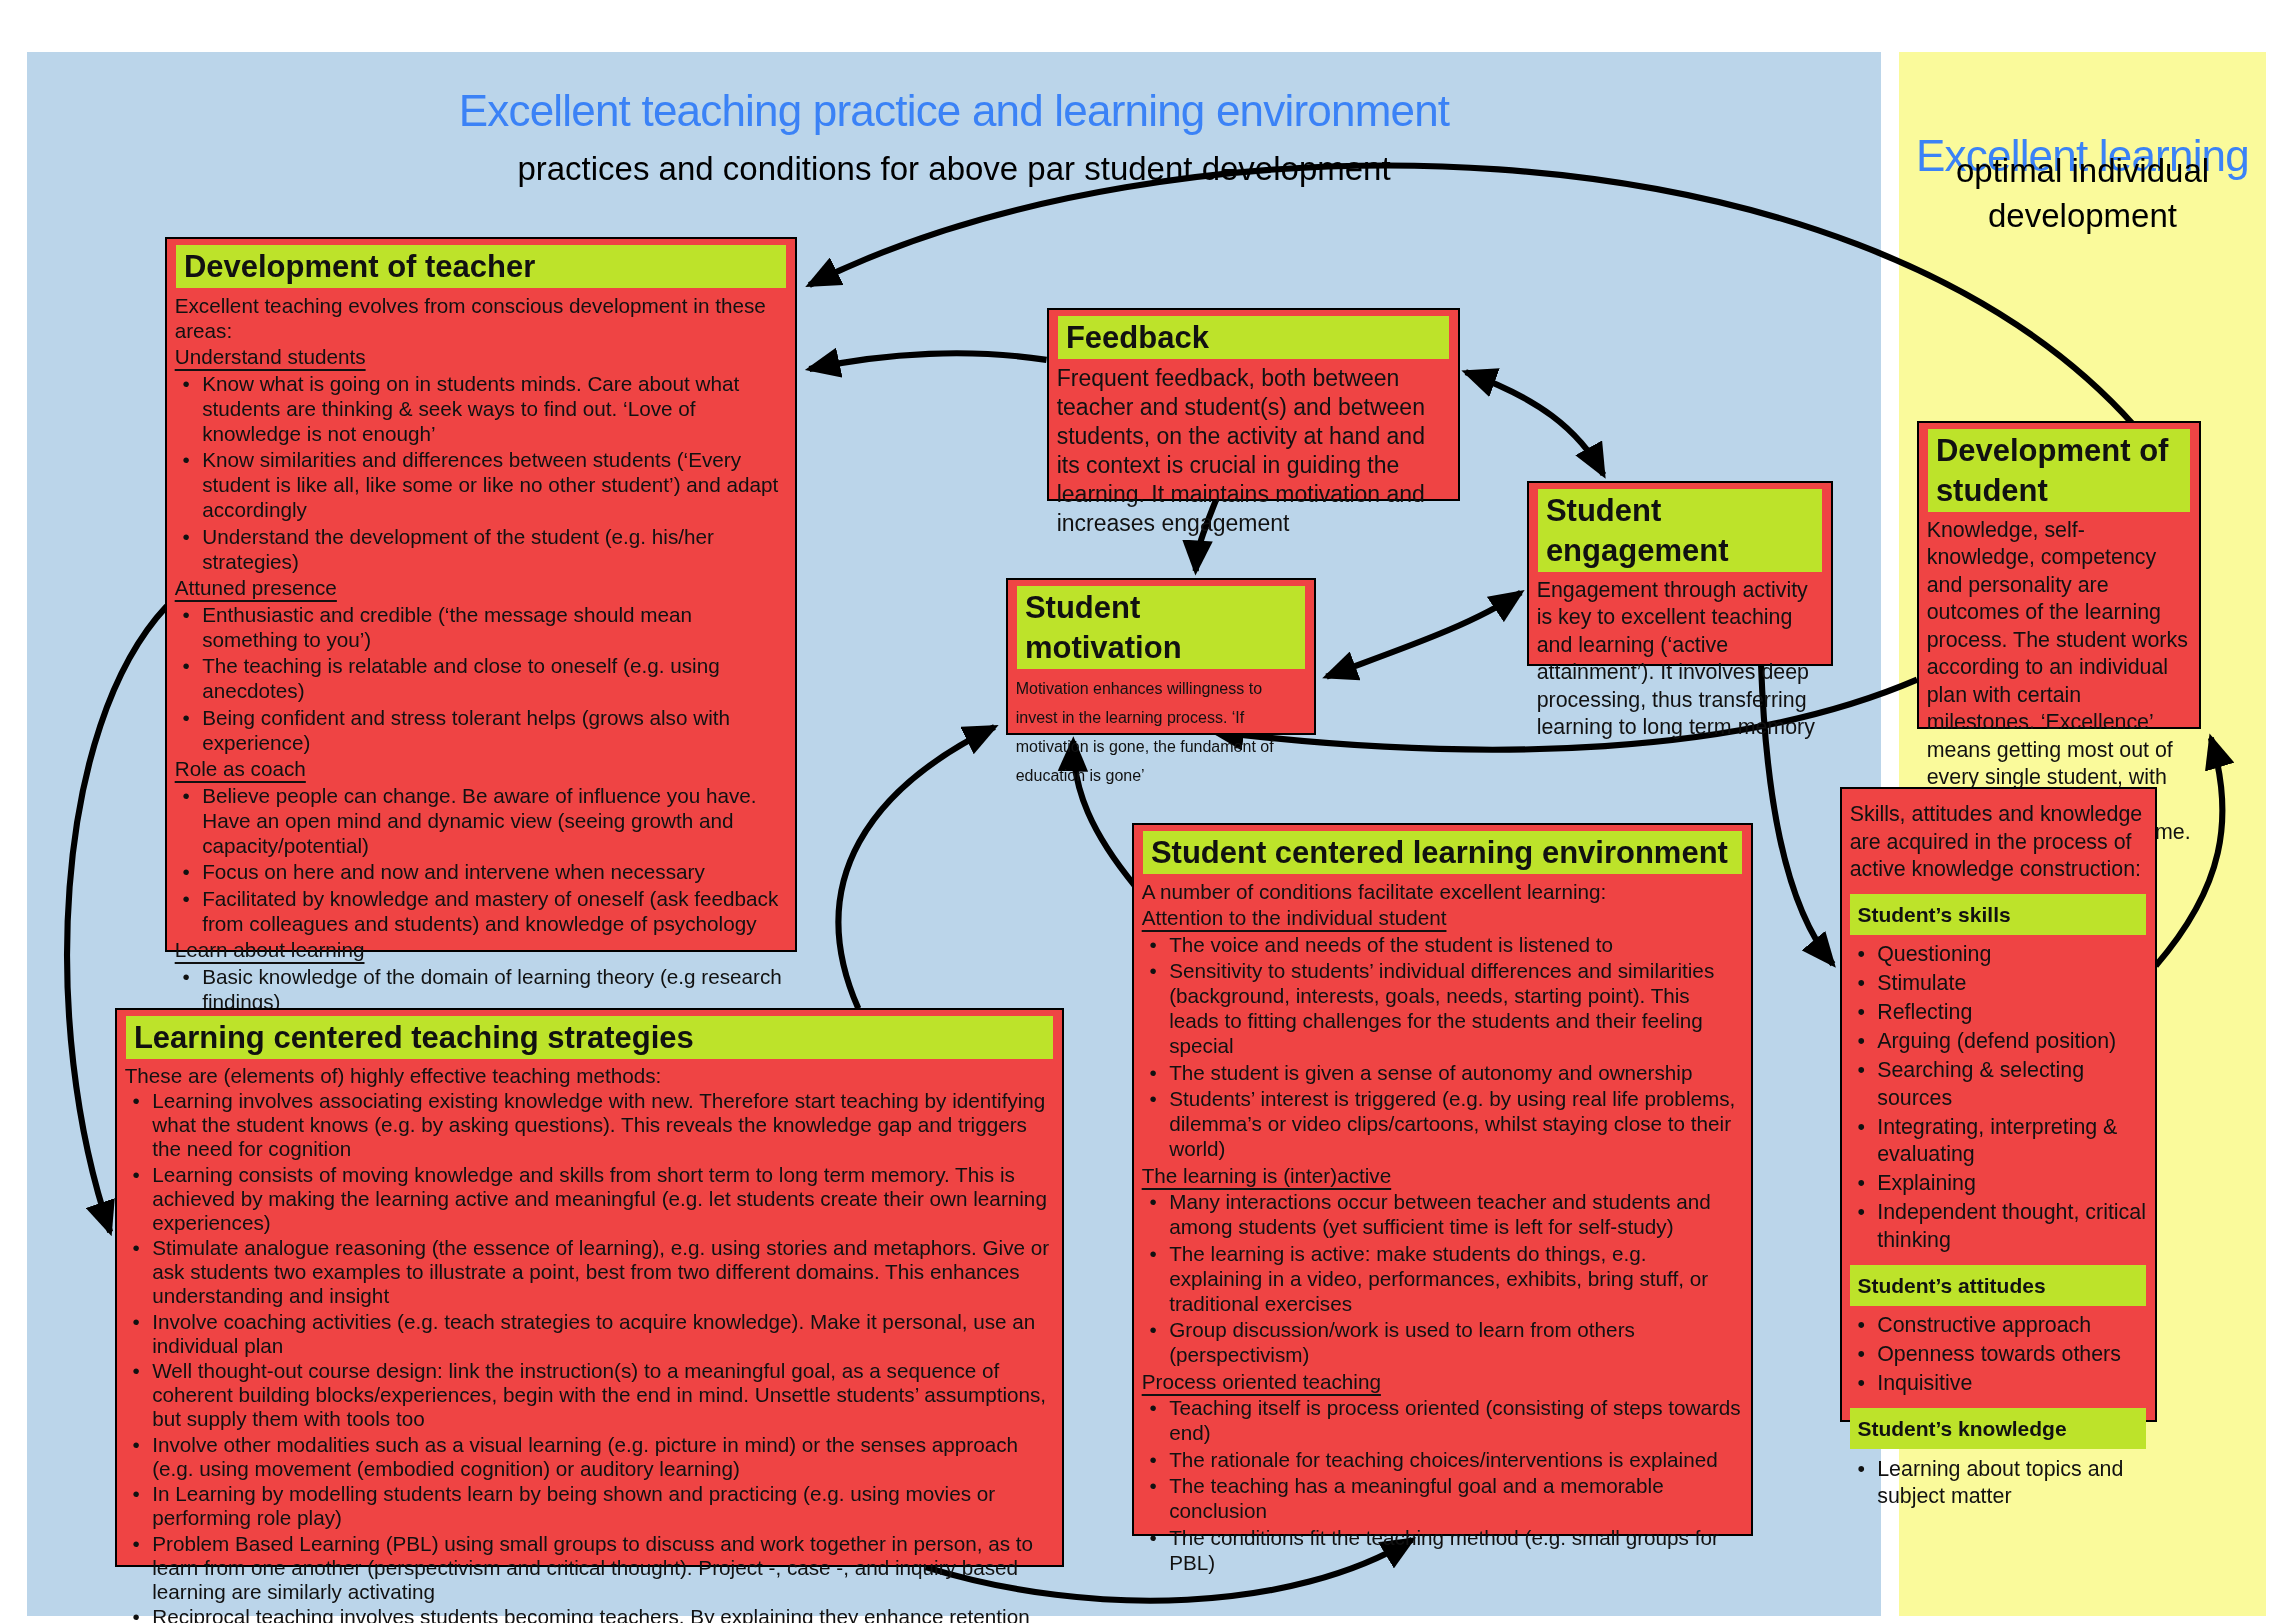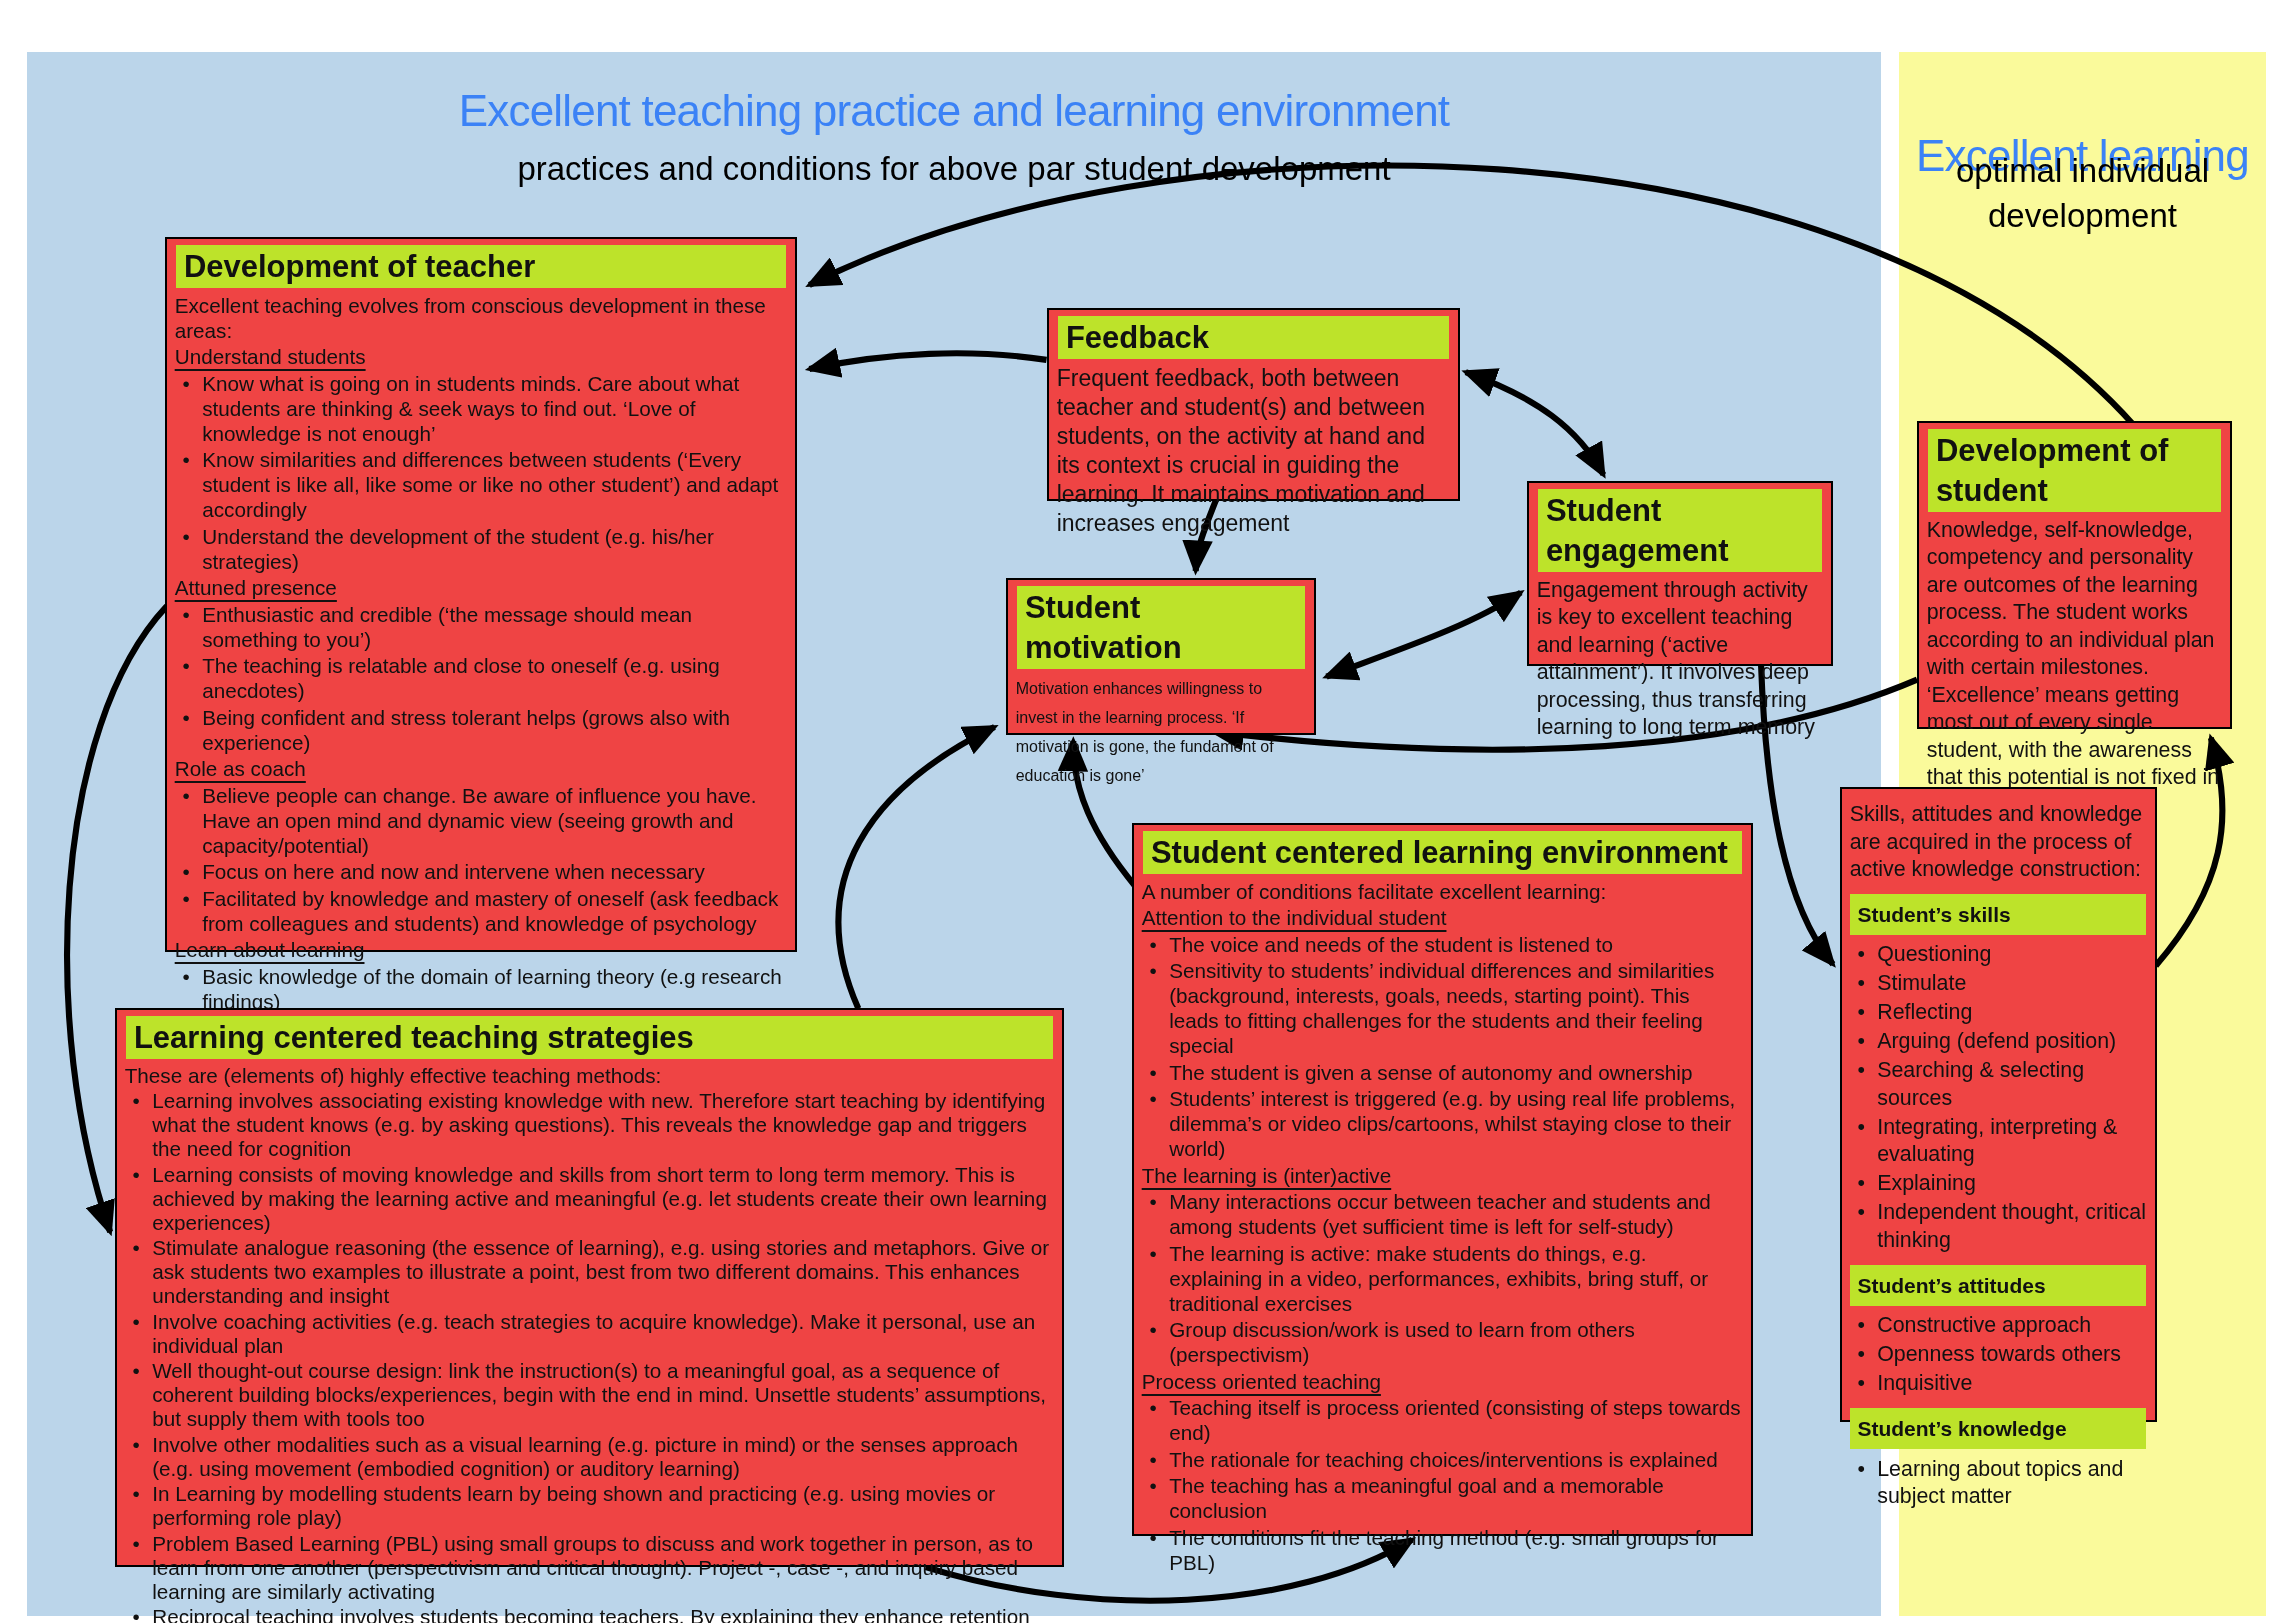--- a/index.html
+++ b/index.html
@@ -109,21 +109,21 @@
   <div id="box-engagement" class="box" style="left:1527px;top:481px;width:306px;height:185px;">
     <div class="box-title">Student engagement</div>
     <div class="body">Engagement through activity is key to excellent teaching and learning (‘active attainment’). It involves deep processing, thus transferring learning to long term memory</div>
   </div>
 
   <div id="box-motivation" class="box" style="left:1006px;top:578px;width:310px;height:157px;">
     <div class="box-title">Student motivation</div>
     <div class="body">Motivation enhances willingness to invest in the learning process. ‘If motivation is gone, the fundament of education is gone’</div>
   </div>
 
-  <div id="box-dev-student" class="box" style="left:1917px;top:421px;width:315px;height:308px;">
+  <div id="box-dev-student" class="box" style="left:1917px;top:421px;width:284px;height:308px;">
     <div class="box-title">Development of student</div>
     <div class="body">Knowledge, self-knowledge, competency and personality are outcomes of the learning process. The student works according to an individual plan with certain milestones. ‘Excellence’ means getting most out of every single student, with the awareness that this potential is not fixed in time.</div>
   </div>
 
   <div id="box-student-centered" class="box" style="left:1132px;top:823px;width:621px;height:713px;">
     <div class="box-title">Student centered learning environment</div>
     <div class="body">
         <div class="ln">A number of conditions facilitate excellent learning:</div>
         <div class="sec">Attention to the individual student</div>
         <div class="bu">The voice and needs of the student is listened to</div>

